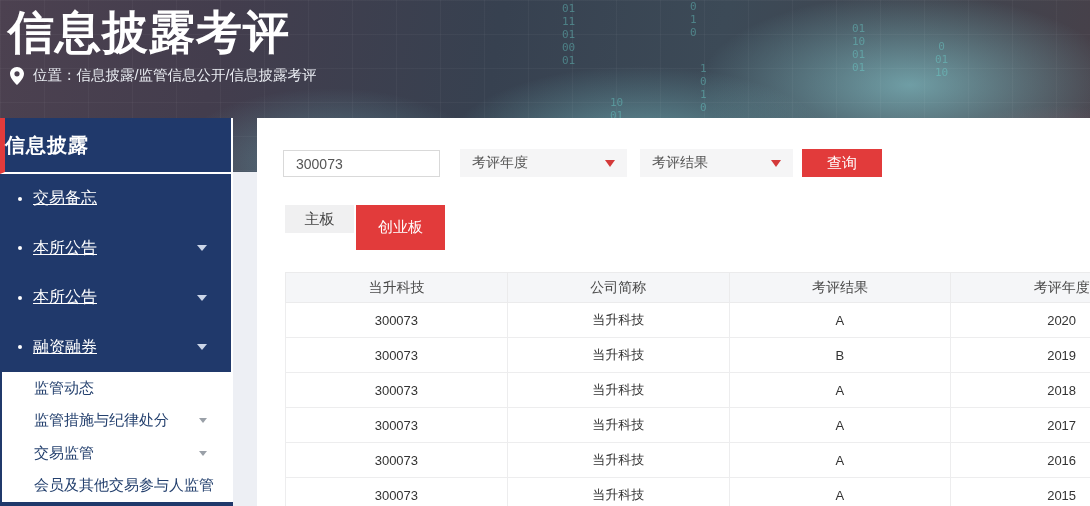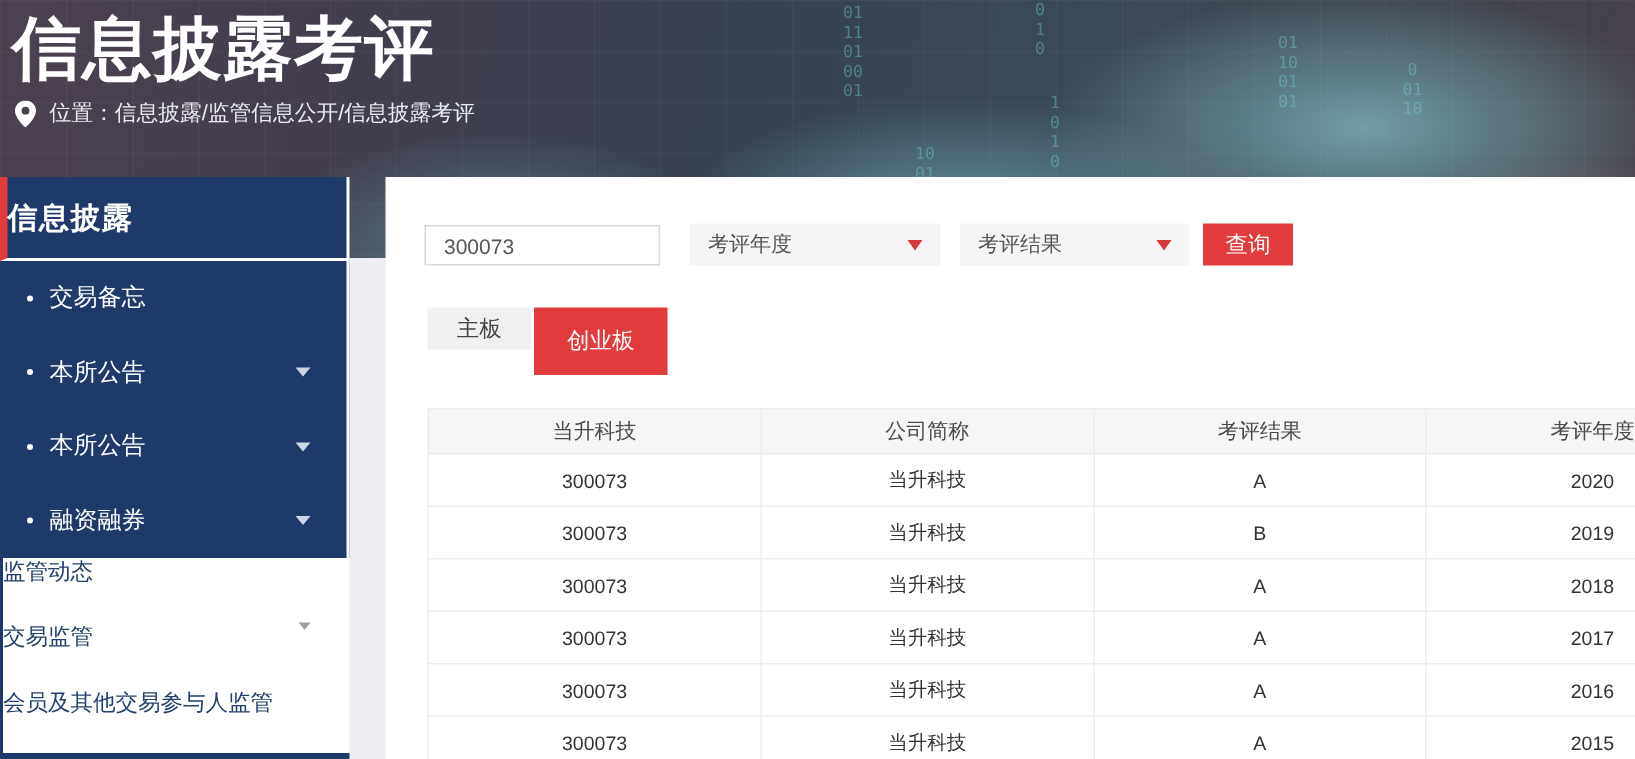--- a/index.html
+++ b/index.html
@@ -51,31 +51,31 @@
   }
   .sidebar-menu {
     height:198px; background:#20396b; border-right:2px solid #ffffff;
     display:flex; flex-direction:column;
   }
   .menu-item {
     flex:1; display:flex; align-items:center; position:relative;
     padding-left:18px; cursor:pointer;
   }
   .menu-item .dot { width:4px; height:4px; border-radius:50%; background:#ffffff; margin-right:11px; }
-  .menu-item .lbl { color:#ffffff; font-size:16px; }
+  .menu-item .lbl { color:#ffffff; font-size:16px;text-decoration:underline; }
   .chev { position:absolute; right:24px; width:0; height:0; }
   .chev.down { border-left:5px solid transparent; border-right:5px solid transparent; border-top:6px solid #ccd6e8; }
   .chev.up   { border-left:5px solid transparent; border-right:5px solid transparent; border-bottom:6px solid #dde4f0; }
   .sidebar-submenu {
     height:130px; background:#ffffff; border-left:2px solid #20396b;
     display:flex; flex-direction:column;
   }
   .submenu-item {
-    flex:1; display:flex; position:relative;
-    cursor:pointer;
+    flex:1; display:flex; align-items:center; position:relative;
+    padding-left:32px; cursor:pointer;
   }
   .submenu-item .lbl { color:#24406e; font-size:15px; }
   .chev.gray { border-left:4px solid transparent; border-right:4px solid transparent; border-top:5px solid #9aa0a8; right:26px; }
   .sidebar-strip { height:4px; background:#20396b; }
 
   
   .main { position:absolute; left:257px; top:118px; width:833px; height:388px; background:#ffffff; z-index:1; }
 
   .code-input {
     position:absolute; left:26px; top:32px; width:157px; height:27px;
@@ -88,21 +88,21 @@
     display:flex; align-items:center; padding:0 12px; cursor:pointer;
   }
   .dropdown .ddlbl { font-size:14px; color:#555; }
   .dd-arrow {
     position:absolute; right:12px; width:0; height:0;
     border-left:5px solid transparent; border-right:5px solid transparent; border-top:7px solid #d43a3a;
   }
   .dd-year   { left:203px; width:167px; }
   .dd-result { left:383px; width:153px; }
   .query-btn {
-    position:absolute; left:545px; top:31px; width:60px; height:28px;
+    position:absolute; left:545px; top:31px; width:80px; height:28px;
     background:#e23b3b; border:none; color:#ffffff; font-size:15px; cursor:pointer;
     font-family:"Liberation Sans","DejaVu Sans",sans-serif;
   }
 
   .tabs { position:absolute; left:28px; top:87px; height:45px; display:flex; align-items:flex-start; gap:2px; }
   .tab {
     height:28px; width:69px; background:#f0f0f1; color:#444;
     display:flex; align-items:center; justify-content:center;
     font-size:15px; cursor:pointer;
   }
@@ -180,20 +180,24 @@
       <span class="lbl">融资融券</span>
       <span class="chev down"></span>
     </div>
   </div>
 
   <div class="sidebar-submenu">
     <div class="submenu-item">
       <span class="lbl">监管动态</span>
     </div>
     <div class="submenu-item">
+      <span class="lbl">监管措施与纪律处分</span>
+      <span class="chev gray"></span>
+    </div>
+    <div class="submenu-item">
       <span class="lbl">交易监管</span>
       <span class="chev gray"></span>
     </div>
     <div class="submenu-item">
       <span class="lbl">会员及其他交易参与人监管</span>
     </div>
   </div>
   <div class="sidebar-strip"></div>
 </div>
 

